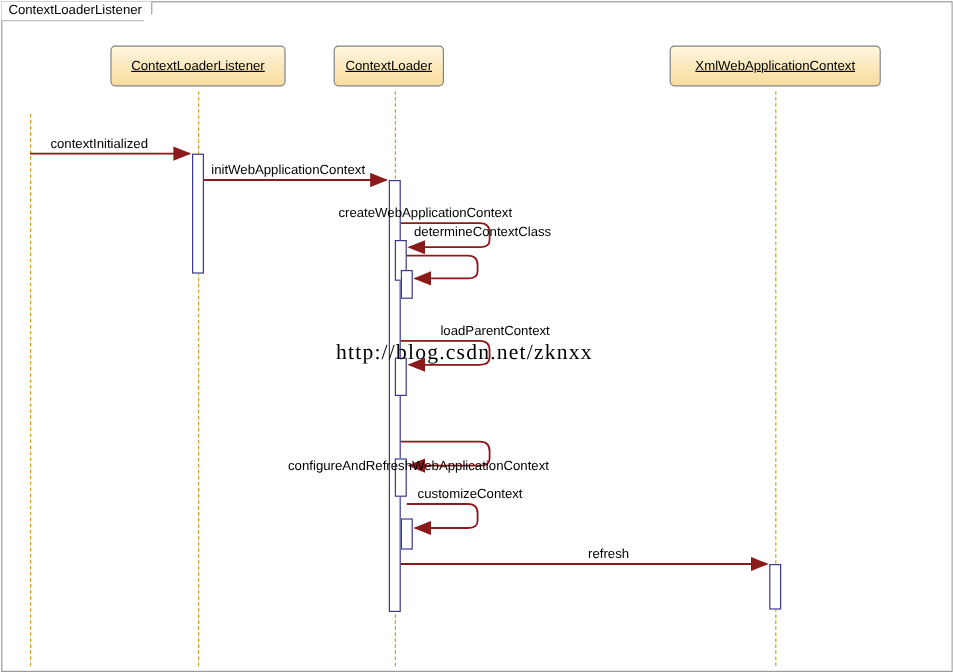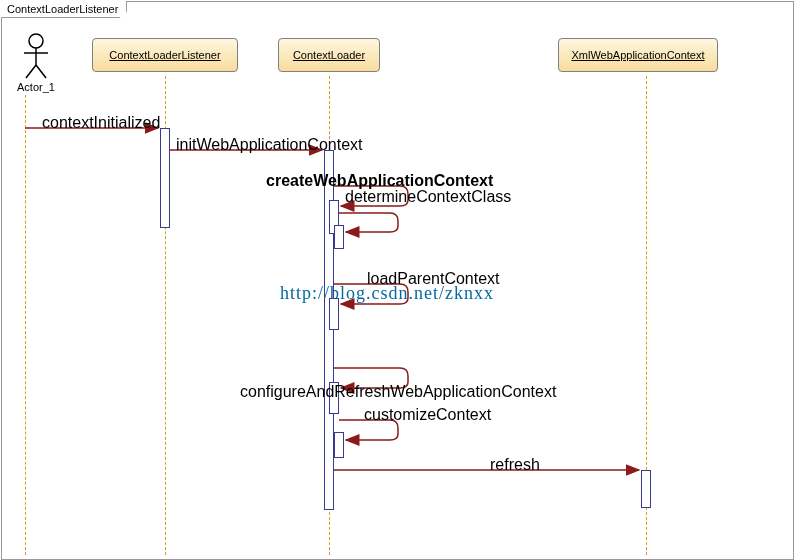--- a/index.html
+++ b/index.html
@@ -9,50 +9,40 @@
          clip-path: polygon(0 0, 100% 0, 100% 60%, calc(100% - 8px) 100%, 0 100%); }
   .participant-box { position:absolute; border:1px solid #808080; border-radius:4px;
     background: linear-gradient(to bottom, #fff6e0 0%, #f7dc9c 100%); text-align:center;
     padding:10px 4px; box-sizing:border-box; }
   .participant-box span { text-decoration:underline; }
   .actor { position:absolute; width:50px; text-align:center; }
   .actor svg { display:block; margin:0 auto; }
   .actor-label { font-size:11px; margin-top:2px; }
   .lifeline { position:absolute; width:0; border-left:1px dashed #d4a017; }
   .activation { position:absolute; width:10px; background:#fff; border:1px solid #3a3a8a; box-sizing:border-box; }
-  .msg-label { position:absolute; font-size:16px; white-space:nowrap; }
-  .watermark { position:absolute; color:#0369a1; font-size:18px; font-family:"Times New Roman",serif; letter-spacing:1px; pointer-events:none;text-align:right; }
+  .msg-label { position:absolute; font-size:11px; white-space:nowrap; }
+  .watermark { position:absolute; color:#000000; font-size:18px; font-family:"Times New Roman",serif; letter-spacing:1px; pointer-events:none;text-align:right; }
   svg.arrows { position:absolute; left:0; top:0; }
 </style>
 </head>
 <body>
 
 <div class="canvas">
 
   <div class="frame-border" style="left:1px; top:1px; width:791px; height:557px;"></div>
   <div class="tab"><span>ContextLoaderListener</span></div>
 
-  <div class="actor" style="left:11px; top:33px;">
-    <svg width="28" height="46" viewBox="0 0 28 46">
-      <circle cx="14" cy="8" r="7" fill="none" stroke="#000" stroke-width="1.5"></circle>
-      <line x1="14" y1="15" x2="14" y2="32" stroke="#000" stroke-width="1.5"></line>
-      <line x1="2" y1="20" x2="26" y2="20" stroke="#000" stroke-width="1.5"></line>
-      <line x1="14" y1="32" x2="4" y2="45" stroke="#000" stroke-width="1.5"></line>
-      <line x1="14" y1="32" x2="24" y2="45" stroke="#000" stroke-width="1.5"></line>
-    </svg>
-    <div class="actor-label">Actor_1</div>
-  </div>
 
   <div class="participant-box" style="left:92px; top:38px; width:146px;">
     <span>ContextLoaderListener</span>
   </div>
-  <div class="participant-box" style="left:278px; top:38px; width:102px;">
+  <div class="participant-box" style="left:278px; top:38px; width:92px;">
     <span>ContextLoader</span>
   </div>
-  <div class="participant-box" style="left:558px; top:38px; width:160px;">
+  <div class="participant-box" style="left:558px; top:38px; width:176px;">
     <span>XmlWebApplicationContext</span>
   </div>
 
   <div class="lifeline" style="left:25px; top:95px; height:460px;"></div>
   <div class="lifeline" style="left:165px; top:76px; height:479px;"></div>
   <div class="lifeline" style="left:329px; top:76px; height:479px;"></div>
   <div class="lifeline" style="left:646px; top:76px; height:479px;"></div>
 
   <div class="activation" style="left:160px; top:128px; height:100px;"></div>
   <div class="activation" style="left:324px; top:150px; height:360px;"></div>
@@ -84,20 +74,20 @@
 
     <path d="M334 368 L400 368 Q408 368 408 376 L408 382 Q408 388 400 388 L341 388" fill="none" stroke="#8b1a1a" stroke-width="1.5" marker-end="url(#ah)"></path>
 
     <path d="M339 420 L390 420 Q398 420 398 428 L398 434 Q398 440 390 440 L346 440" fill="none" stroke="#8b1a1a" stroke-width="1.5" marker-end="url(#ah)"></path>
 
     <line x1="334" y1="470" x2="639" y2="470" stroke="#8b1a1a" stroke-width="1.5" marker-end="url(#ah)"></line>
   </svg>
 
   <div class="msg-label" style="left:42px; top:114px;">contextInitialized</div>
   <div class="msg-label" style="left:176px; top:136px;text-align:center;">initWebApplicationContext</div>
-  <div class="msg-label" style="left:266px; top:172px;font-weight:bold;">createWebApplicationContext</div>
+  <div class="msg-label" style="left:282px; top:172px;">createWebApplicationContext</div>
   <div class="msg-label" style="left:345px; top:188px;">determineContextClass</div>
   <div class="msg-label" style="left:343px; top:270px;padding-left:24px;">loadParentContext</div>
   <div class="msg-label" style="left:240px; top:354px;margin-top:29px;">configureAndRefreshWebApplicationContext</div>
-  <div class="msg-label" style="left:364px; top:406px;">customizeContext</div>
+  <div class="msg-label" style="left:348px; top:406px;">customizeContext</div>
   <div class="msg-label" style="left:490px; top:456px;">refresh</div>
 
 </div>
 
 </body></html>

